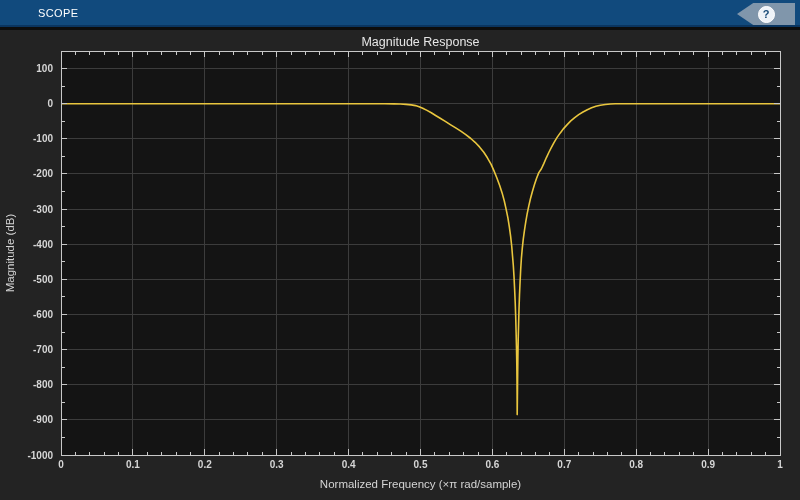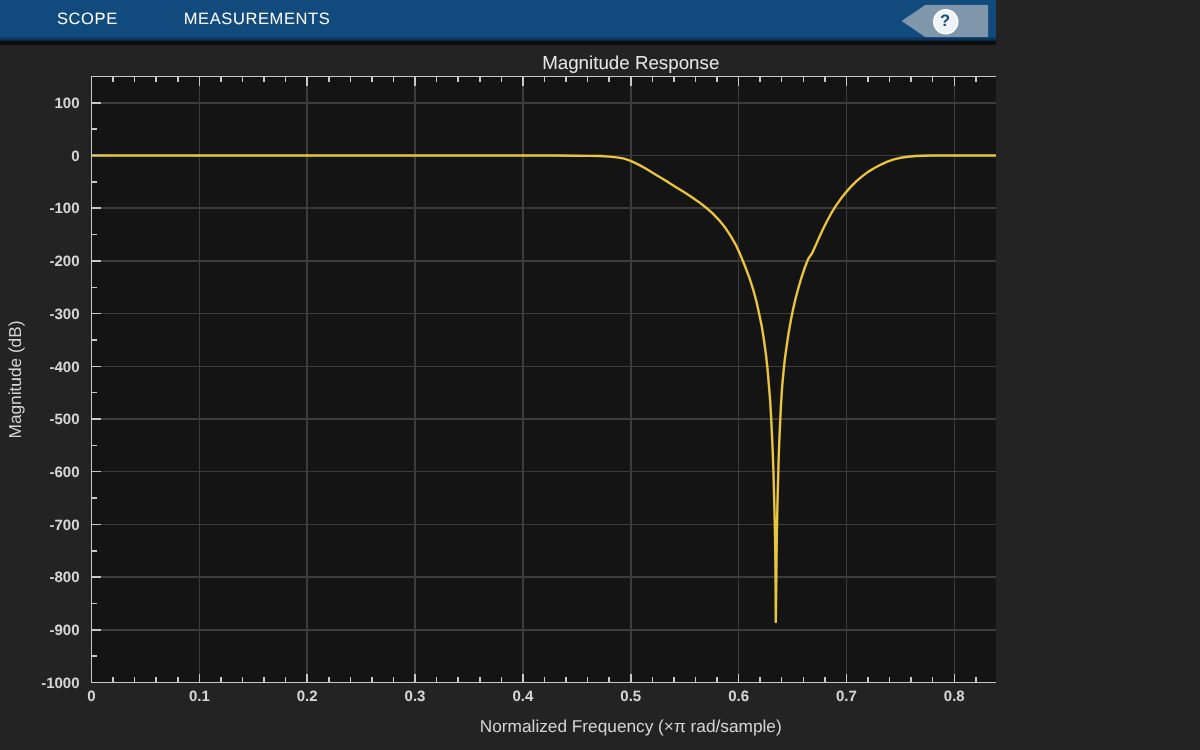--- a/index.html
+++ b/index.html
@@ -1,16 +1,16 @@
 <!DOCTYPE html>
 <html><head>
 <meta charset="utf-8">
 <style>
   html,body{margin:0;padding:0;background:#232323;}
-  .window{position:relative;width:664px;height:500px;background:#232323;overflow:hidden;
+  .window{position:relative;width:800px;height:500px;background:#232323;overflow:hidden;
           font-family:"Liberation Sans",sans-serif;}
   .figure{position:absolute;inset:0;}
   .figure svg{display:block;}
   .toolbar{position:absolute;top:0;left:0;right:0;height:27px;background:#114a7d;
            box-shadow:inset 0 -2px 0 #0a3560;border-bottom:3px solid #0d0d0d;
            display:flex;align-items:center;padding-left:38px;gap:44px;box-sizing:content-box;z-index:3;}
   .tab{color:#ffffff;font-size:11px;letter-spacing:.4px;cursor:pointer;line-height:27px;}
   .help-chevron{position:absolute;right:5px;top:3px;width:58px;height:22px;background:#8096ab;
                 clip-path:polygon(0 50%,28% 0,100% 0,100% 100%,28% 100%);
                 display:flex;align-items:center;justify-content:center;cursor:pointer;}
@@ -20,21 +20,20 @@
   .tick-label{font-family:"Liberation Sans",sans-serif;font-size:10px;font-weight:bold;fill:#d6d6d6;}
   .chart-title{font-family:"Liberation Sans",sans-serif;font-size:12.5px;fill:#e6e6e6;}
   .axis-label{font-family:"Liberation Sans",sans-serif;font-size:11.5px;fill:#d4d4d4;}
 </style>
 </head>
 <body>
 
 <div class="window">
   <div class="toolbar">
     <div class="tab">SCOPE</div>
-    <div class="tab">MEASUREMENTS</div>
     <div class="help-chevron">
       <span class="help-circle">
         <span>?</span>
       </span>
     </div>
   </div>
   <div class="figure">
     <svg id="plot" width="800" height="500">
         <rect x="61" y="51" width="719" height="404" fill="#141414"></rect>
         <line x1="61" y1="68.56521739130434" x2="780" y2="68.56521739130434" stroke="#3c3c3c" shape-rendering="crispEdges"></line>

